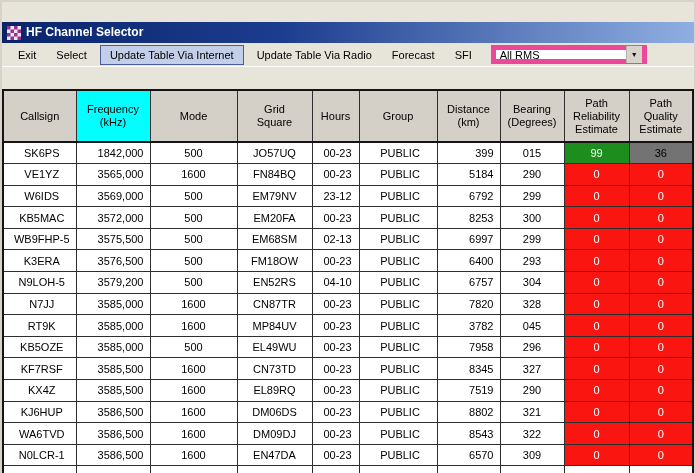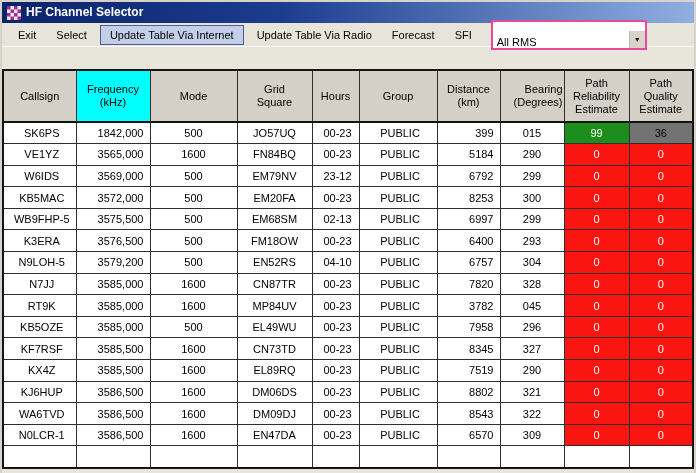--- a/index.html
+++ b/index.html
@@ -13,20 +13,21 @@
     width: 696px; height: 473px;
     border: 2px solid #D7D3CB; border-bottom: none;
     background: #E7E4D9;
     overflow: hidden;
   }
   .titlebar {
     height: 21px;
     background: linear-gradient(to right, #0A246A 0%, #1C3C8E 40%, #8FAFE2 100%);
     display: flex; align-items: center; gap: 5px;
     padding: 0 5px;
+    margin-top: 20px;
   }
   .app-icon { width: 14px; height: 14px; display: inline-block; flex: 0 0 auto; }
   .title-text {
     color: #ffffff; font-weight: bold; font-size: 12px; line-height: 21px;
     white-space: nowrap;
   }
   .menubar {
     height: 24px;
     display: flex; align-items: center;
     font-size: 11px; color: #000;
@@ -36,24 +37,24 @@
   }
   .mi { padding: 4px 10px; white-space: nowrap; cursor: default; }
   .mi.active {
     background: #C3CEE9;
     border: 1px solid #4B5B9D;
     padding: 3px 9px;
     margin: 0 3px;
   }
   .combo {
     margin-left: 9px;
-    width: 156px; height: 30px;
+    width: 156px; height: 19px;
     background: #ffffff;
-    border: 2px solid #ec4899;
-    display: flex; align-items: flex-end;
+    border: 5px solid #ec4899;
+    display: flex; align-items: center;
   }
   .combo-value { flex: 1; padding-left: 4px; font-size: 11px; white-space: nowrap; overflow: hidden; }
   .combo-btn {
     width: 16px; height: 17px; flex: 0 0 auto;
     background: #D8D4CC; border-left: 1px solid #B8B4AC;
     display: flex; align-items: center; justify-content: center;
   }
   .arrow { font-size: 7px; color: #111; line-height: 1; }
   .band { height: 22px; background: #E7E4D9; }
   .grid-area { height: 404px; overflow: hidden; background: #E7E4D9; }
@@ -137,21 +138,21 @@
             <th style="width: 73px;">Callsign</th>
             <th style="width: 74px; background: rgb(0, 255, 255);">Frequency
 (kHz)</th>
             <th style="width: 87px;">Mode</th>
             <th style="width: 75px;">Grid
 Square</th>
             <th style="width: 47px;">Hours</th>
             <th style="width: 78px;">Group</th>
             <th style="width: 63px;">Distance
 (km)</th>
-            <th style="width: 64px; text-align: right;">Bearing
+            <th style="width: 64px;">Bearing
 (Degrees)</th>
             <th style="width: 65px;">Path
 Reliability
 Estimate</th>
             <th style="width: 64px;">Path
 Quality
 Estimate</th>
           </tr>
       </thead>
       <tbody id="body-rows">

